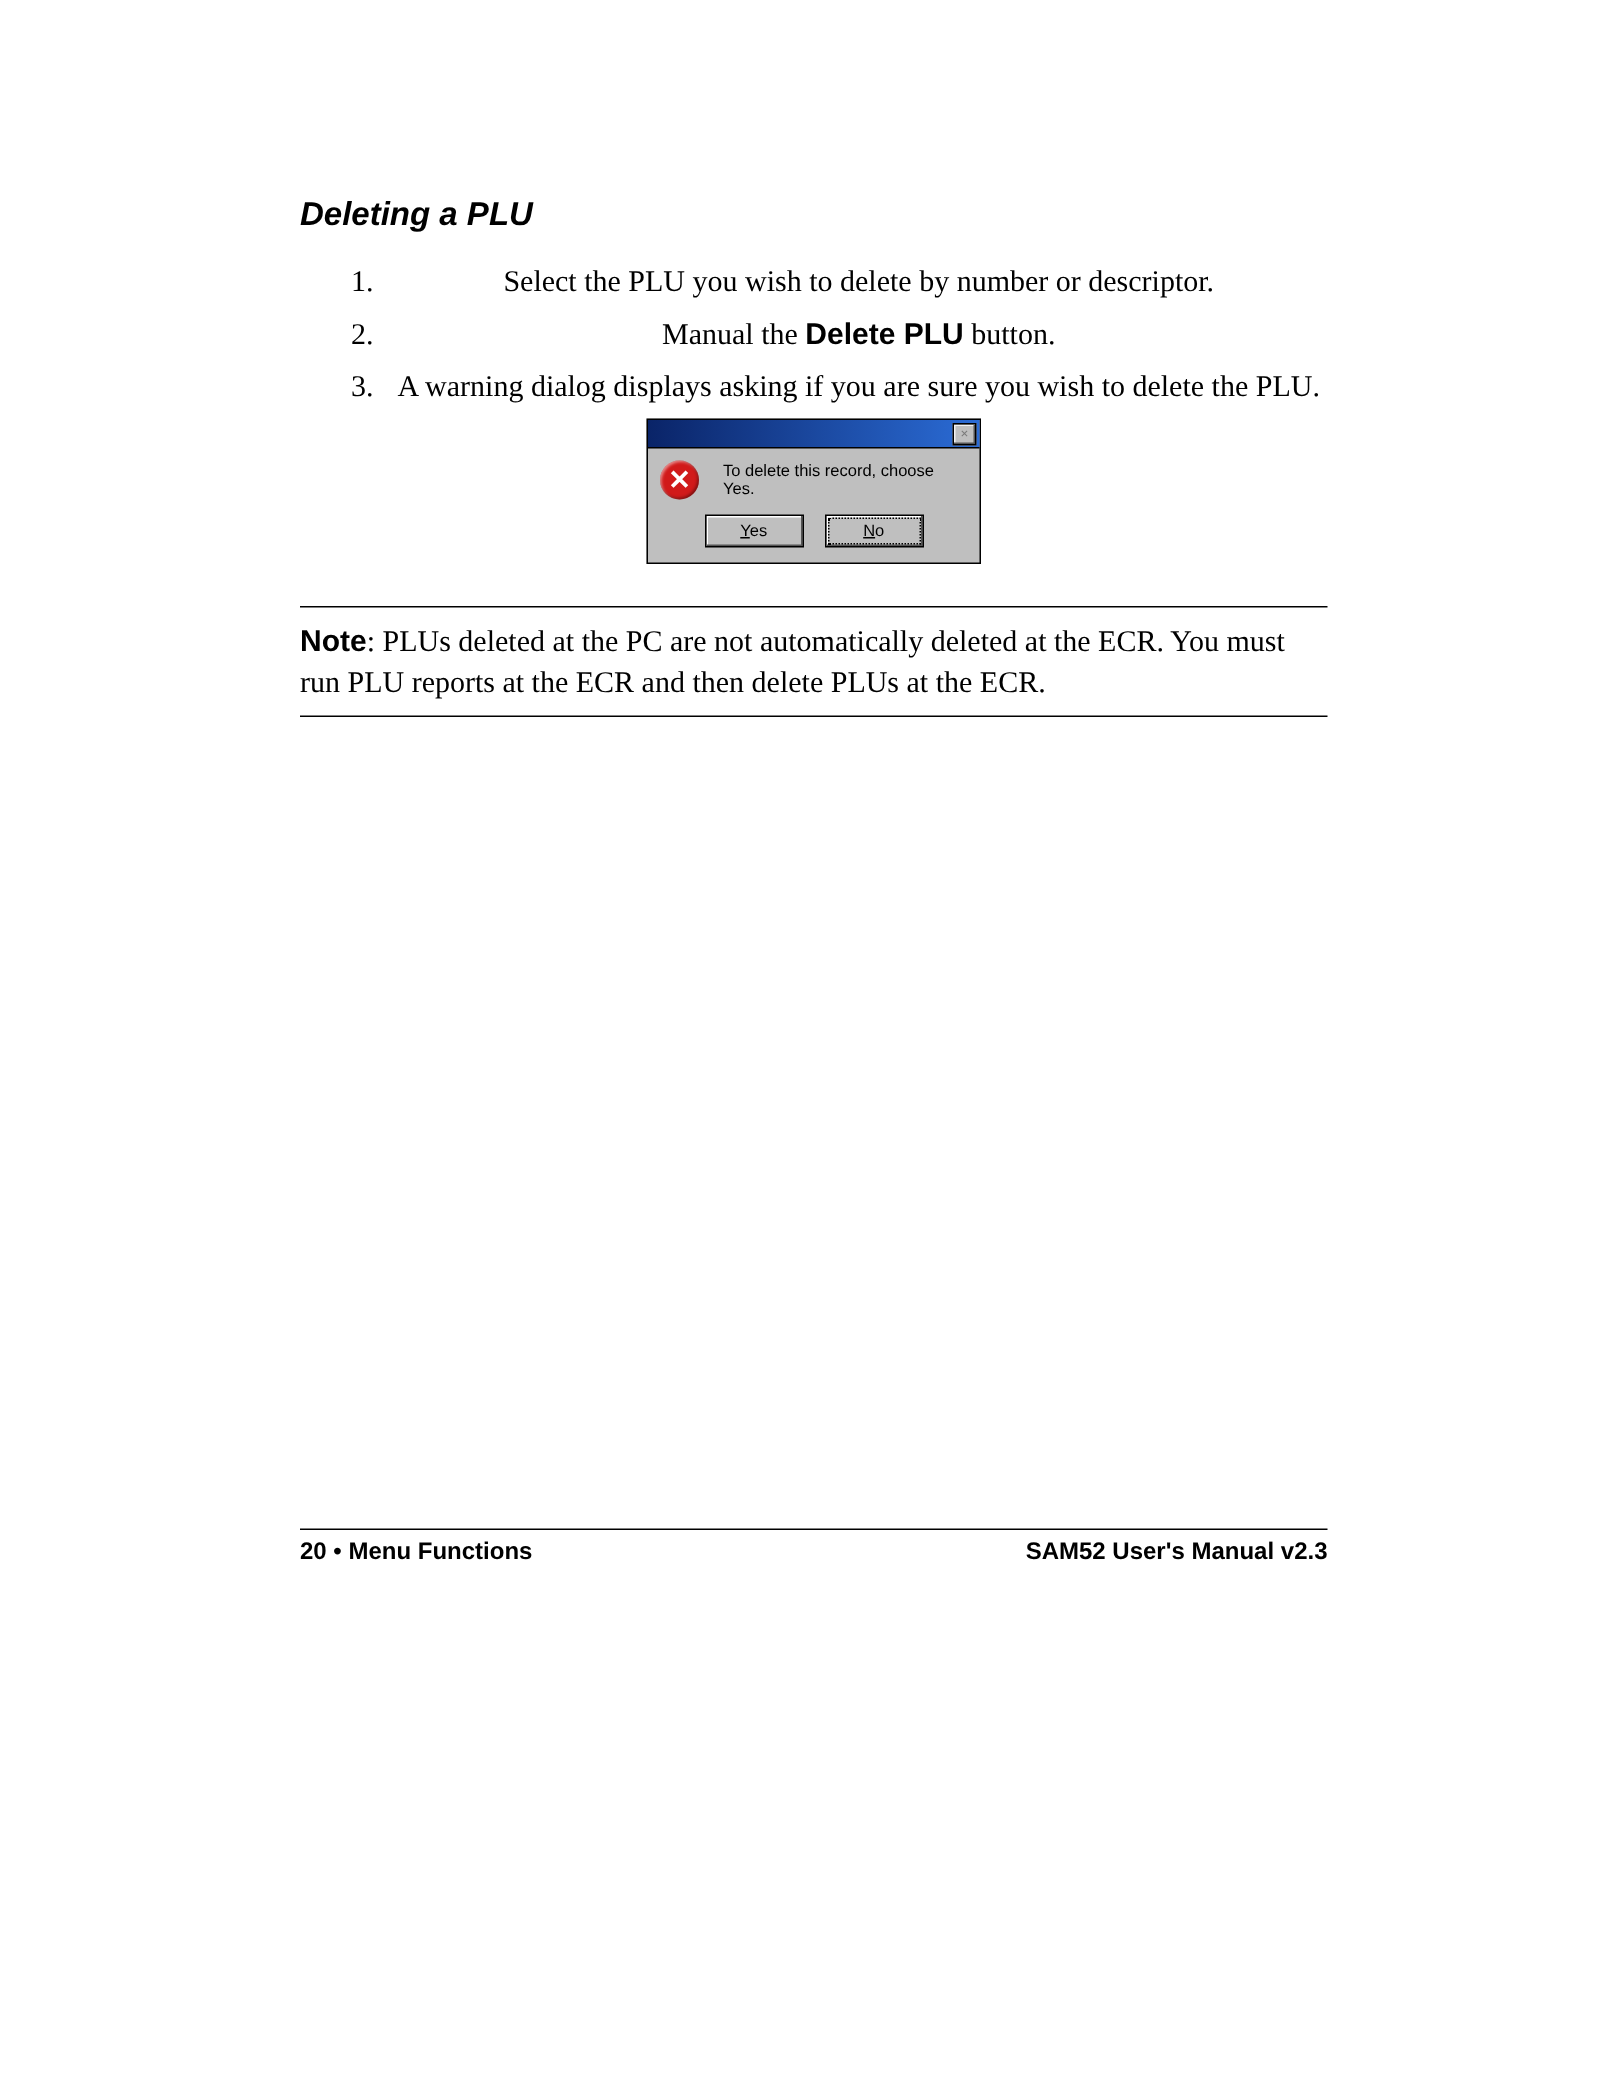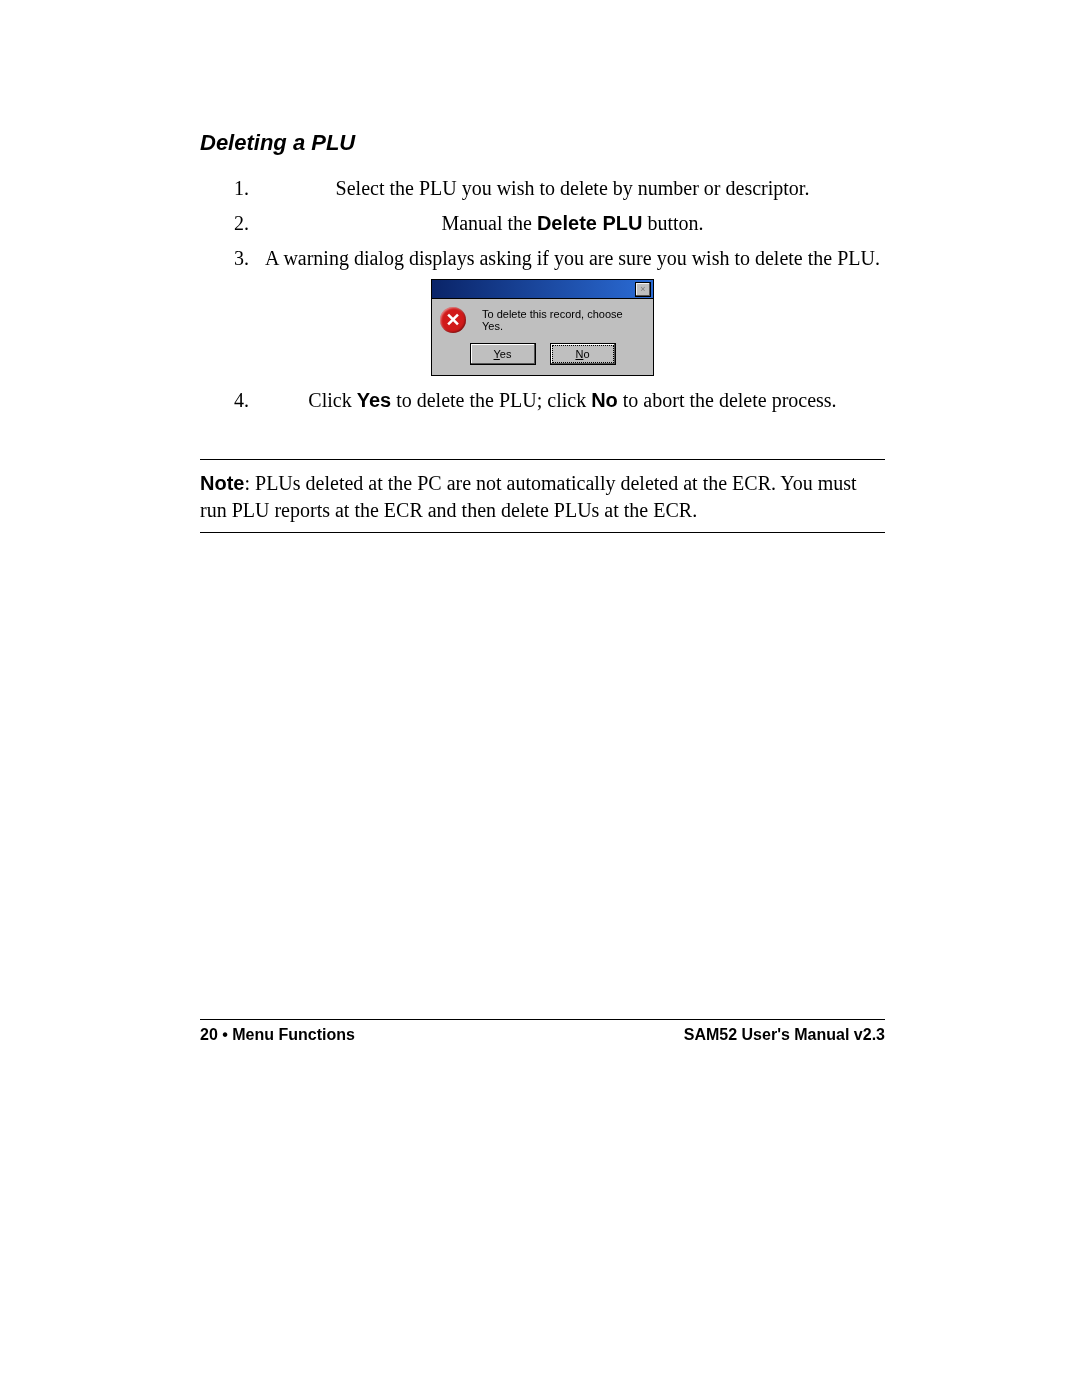--- a/index.html
+++ b/index.html
@@ -123,21 +123,21 @@
   }
   .ul-letter {
     text-decoration: underline;
   }
   hr.sep {
     border: none;
     border-top: 1.5px solid #000;
     margin: 0;
   }
   .note-block {
-    margin-top: 44px;
+    margin-top: 28px;
   }
   .note-text {
     font-size: 20px;
     line-height: 1.35;
     padding: 10px 0 8px 0;
   }
   .footer {
     position: absolute;
     left: 200px;
     right: 195px;
@@ -181,25 +181,20 @@
         <div class="win-btn">
           <span><span class="ul-letter">Y</span><span>es</span></span>
         </div>
         <div class="win-btn focus">
           <span><span class="ul-letter">N</span><span>o</span></span>
         </div>
       </div>
     </div>
   </div>
 
-  <ol class="steps" start="4">
-    <li>
-      <span>Click </span><span class="bold">Yes</span><span> to delete the PLU; click </span><span class="bold">No</span><span> to abort the delete process.</span>
-    </li>
-  </ol>
 
   <div class="note-block">
     <hr class="sep">
     <div class="note-text">
       <span class="bold">Note</span><span>:  PLUs deleted at the PC are not automatically deleted at the ECR.  You must run PLU reports at the ECR and then delete PLUs at the ECR.</span>
     </div>
     <hr class="sep">
   </div>
 
   <div class="footer">

